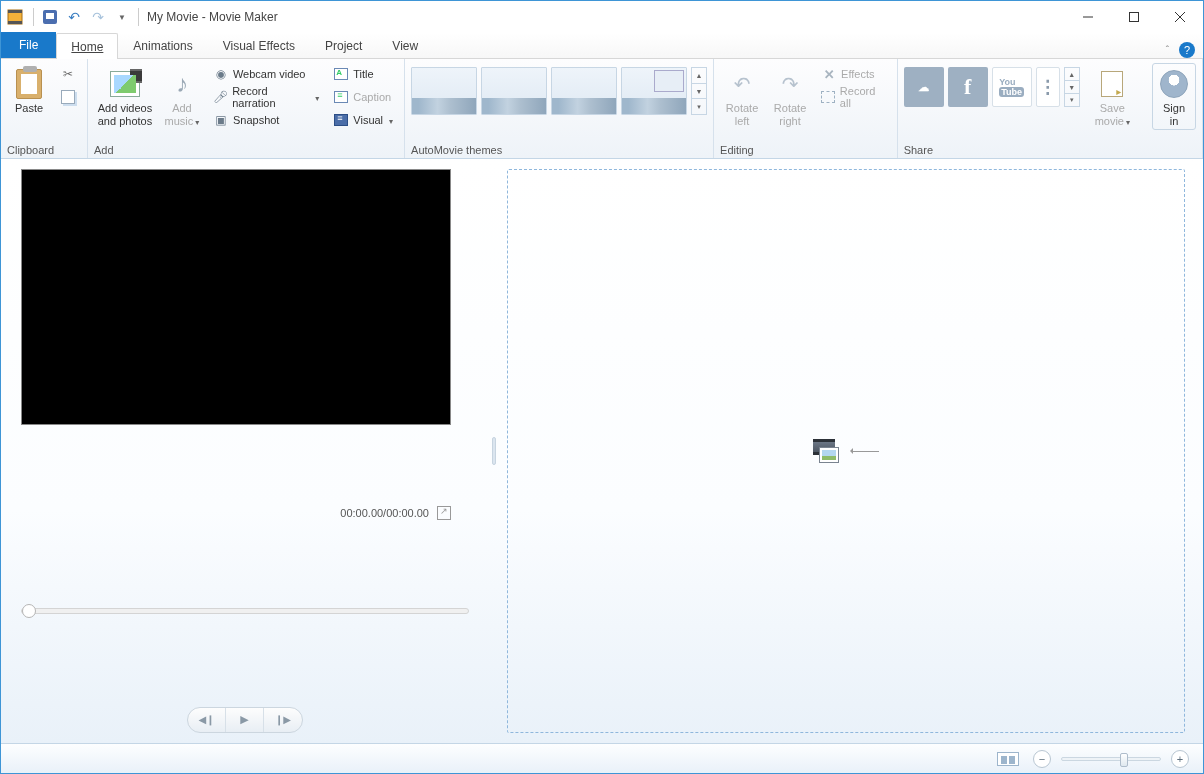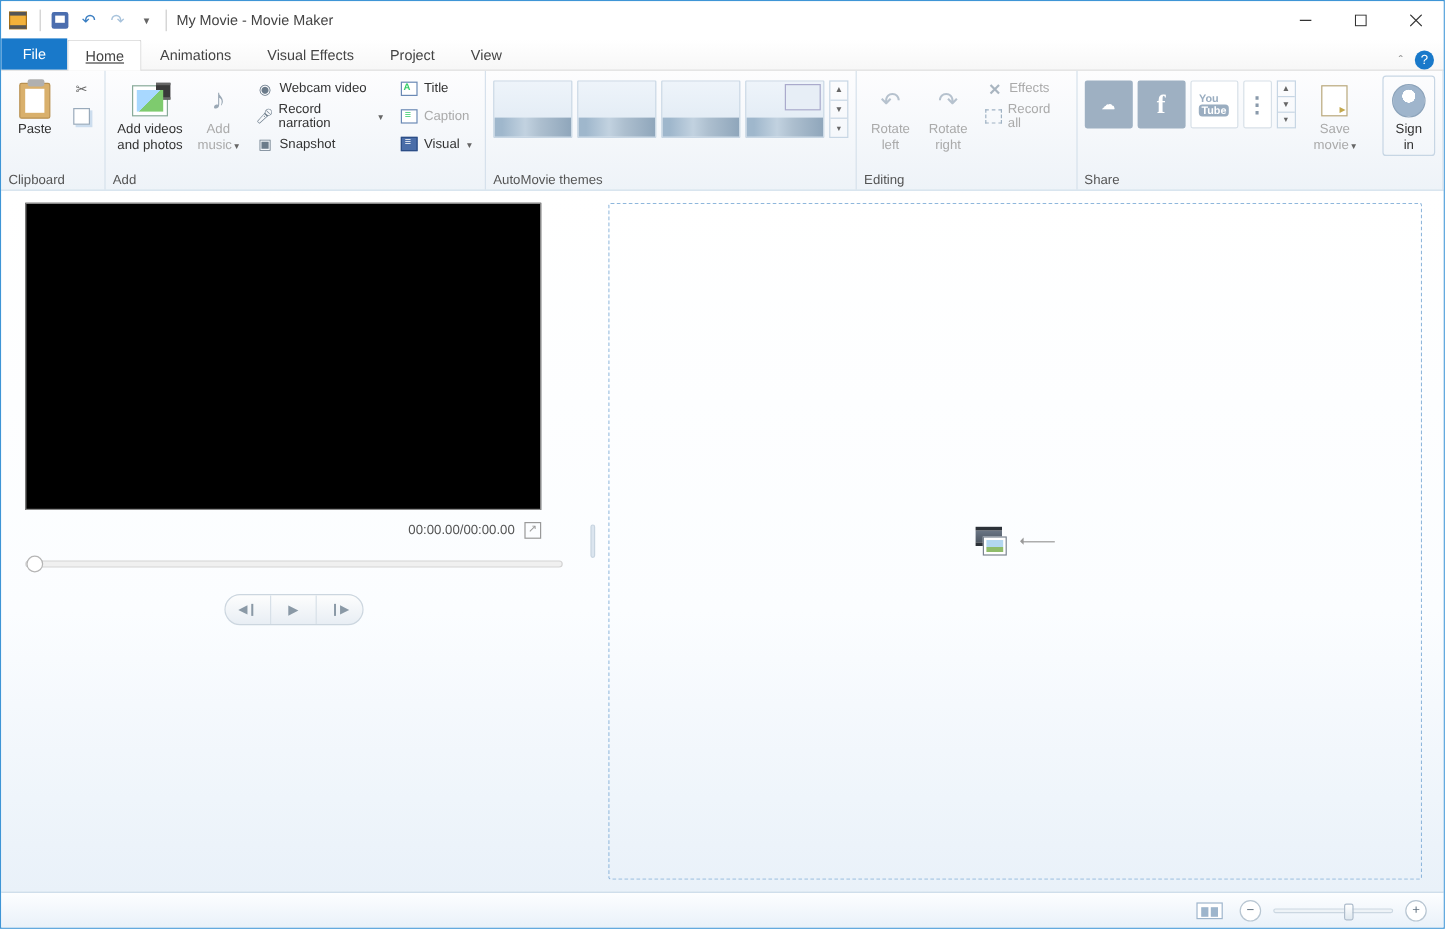--- a/index.html
+++ b/index.html
@@ -40,21 +40,21 @@
 .theme-thumb .sky { position:absolute; bottom:0; left:0; right:0; height:16px; background:linear-gradient(90deg, #9fb7cc 10%, #c2d2e0 40%, #adbfcf 60%, #8fa6bb 100%); }
 .theme-scroll { width:16px; height:48px; border:1px solid #c7d6e4; display:flex; flex-direction:column; }
 .theme-scroll > div { flex:1; display:flex; align-items:center; justify-content:center; font-size:7px; color:#666; border-bottom:1px solid #c7d6e4; }
 .theme-scroll > div:last-child { border-bottom:none; }
 
 .share-icons { display:flex; gap:4px; align-items:flex-start; padding-top:4px; }
 .share-tile { width:40px; height:40px; background:#9eb0c2; border-radius:2px; display:flex; align-items:center; justify-content:center; color:#fff; font-weight:bold; }
 .share-tile.white { background:#fff; border:1px solid #d7e0e8; color:#9aadc0; }
 
 .main-area { display:flex; height:calc(100% - 32px - 26px - 100px - 30px); background:linear-gradient(#fff 0%, #fbfdff 60%, #e9f1f9 100%); }
-.preview-pane { width:490px; padding:10px 10px 10px 20px; display:flex; flex-direction:column; }
+.preview-pane { width:490px; padding:10px 10px 10px 20px; display:flex; flex-direction:column;justify-content:space-between; }
 .video-preview { width:430px; height:256px; background:#000; border:1px solid #888; }
 .time-row { display:flex; justify-content:flex-end; align-items:center; width:430px; margin-top:10px; font-size:11px; color:#555; gap:8px; }
 .fullscreen-icon { width:14px; height:14px; border:1px solid #999; position:relative; }
 .fullscreen-icon::after { content:"↗"; font-size:9px; position:absolute; top:-1px; left:2px; color:#999; }
 .seek-bar { width:448px; height:6px; margin-top:18px; background:#f0f0f0; border:1px solid #d4d4d4; border-radius:3px; position:relative; }
 .seek-thumb { position:absolute; left:0; top:-5px; width:14px; height:14px; background:#fff; border:1px solid #b5b5b5; border-radius:50%; }
 .play-controls { margin-top:22px; display:flex; justify-content:center; width:448px; }
 .play-controls .pc-group { display:flex; border:1px solid #ccd6df; border-radius:14px; overflow:hidden; background:linear-gradient(#fdfdfd,#e8eef4); }
 .pc-btn { width:38px; height:24px; display:flex; align-items:center; justify-content:center; color:#8a99a6; font-size:10px; border-right:1px solid #d7e0e8; }
 .pc-btn:last-child { border-right:none; }

